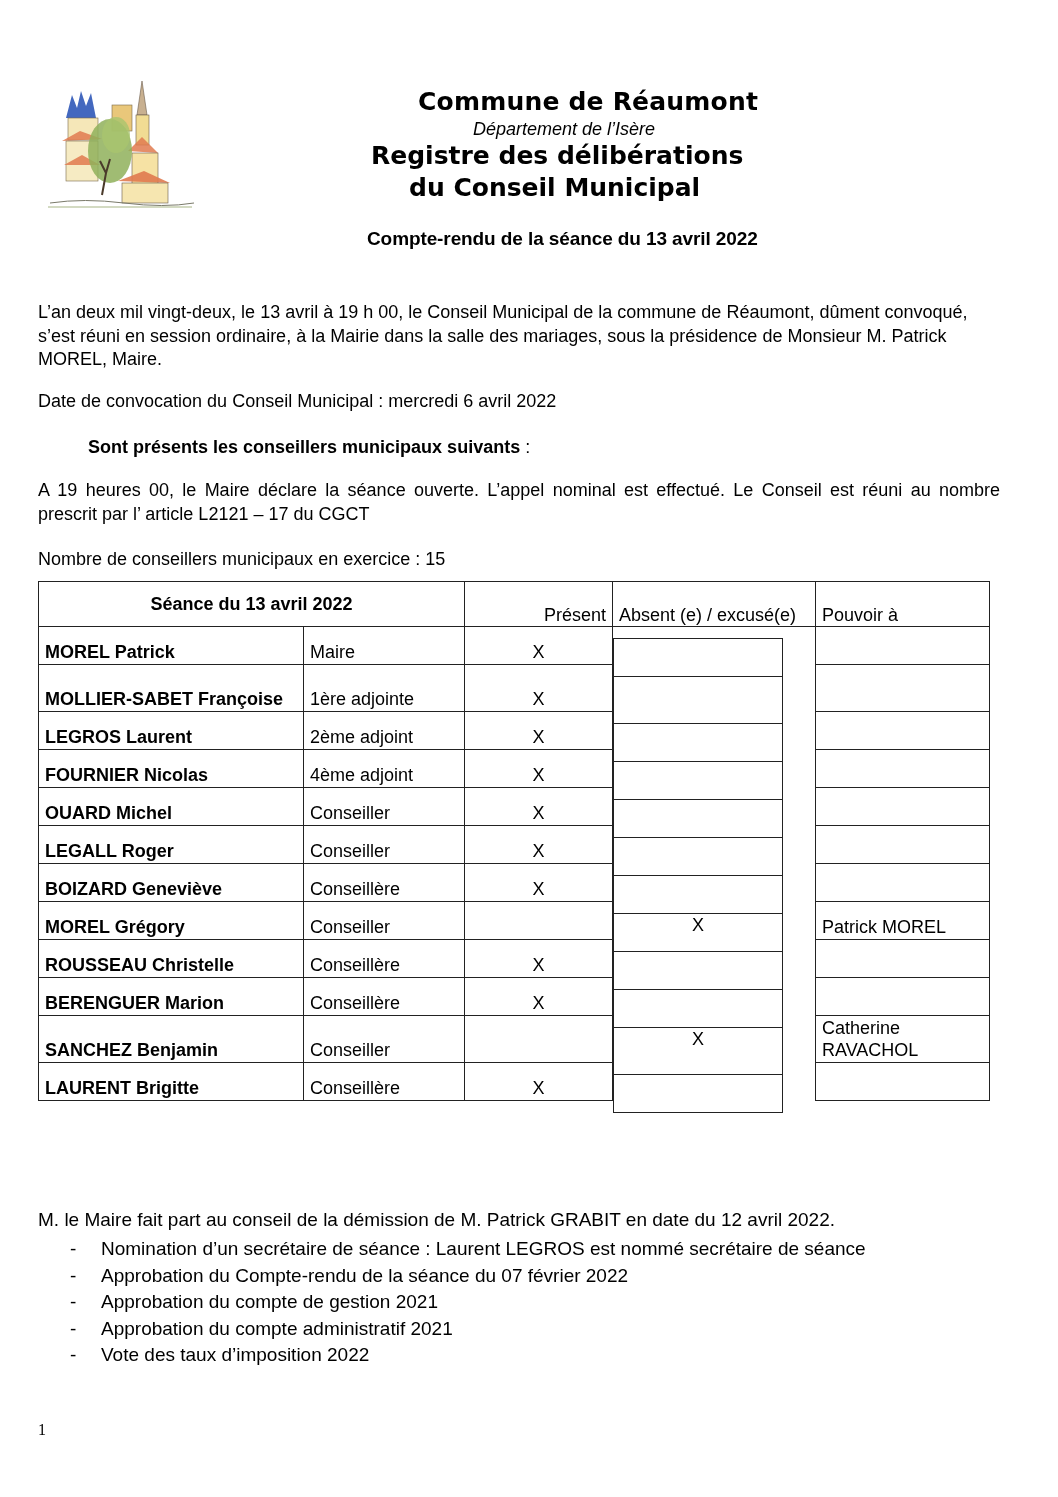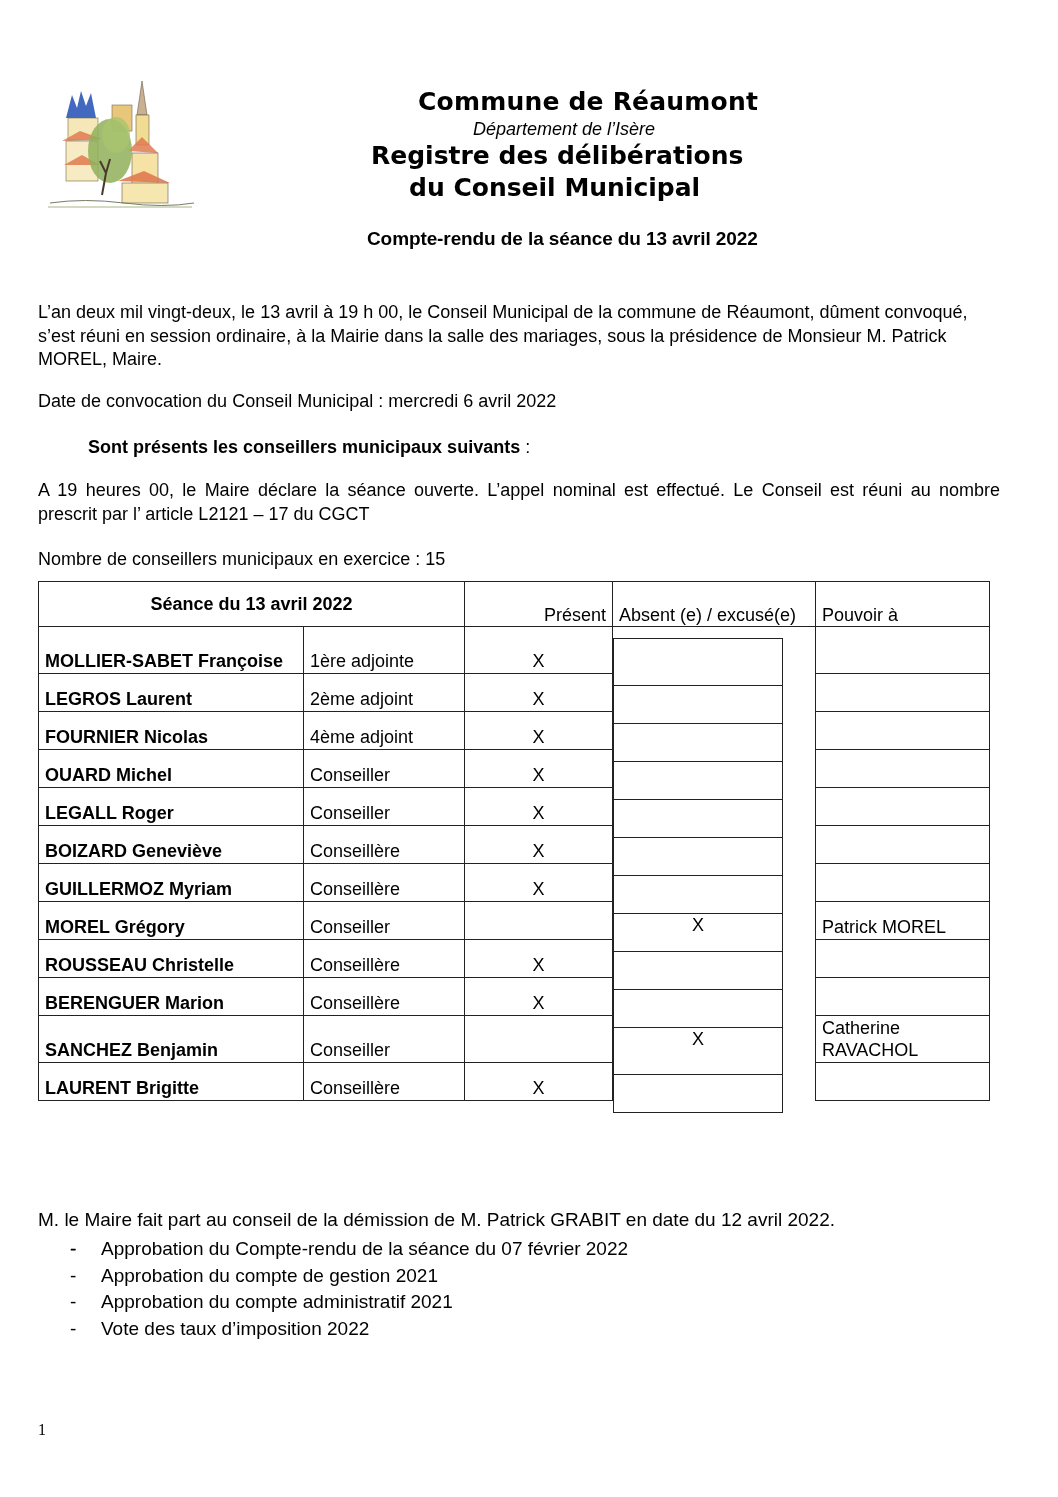--- a/index.html
+++ b/index.html
@@ -78,20 +78,27 @@
 <div class="abs para p5">Nombre de conseillers municipaux en exercice : 15</div>
 
 <table class="att">
   <tbody id="att-body">
     <tr class="hdr">
       <td class="hdr-title" colspan="2">Séance du 13 avril 2022</td>
       <td style="text-align:right">Présent</td>
       <td style="text-align:left">Absent (e) / excusé(e)</td>
       <td>Pouvoir à</td>
     </tr>
+  <tr class="row">
+        <td class="name">MOREL Patrick</td>
+        <td class="role">Maire</td>
+        <td class="pres">X</td>
+        <td class="abs"></td>
+        <td class="pouv"></td>
+      </tr>
       <tr class="row tall">
         <td class="name">MOLLIER-SABET Françoise</td>
         <td class="role">1ère adjointe</td>
         <td class="pres">X</td>
         <td class="abs"></td>
         <td class="pouv"></td>
       </tr>
       <tr class="row">
         <td class="name">LEGROS Laurent</td>
         <td class="role">2ème adjoint</td>
@@ -115,27 +122,20 @@
       </tr>
       <tr class="row">
         <td class="name">LEGALL Roger</td>
         <td class="role">Conseiller</td>
         <td class="pres">X</td>
         <td class="abs"></td>
         <td class="pouv"></td>
       </tr>
       <tr class="row">
         <td class="name">BOIZARD Geneviève</td>
-        <td class="role">Conseillère</td>
-        <td class="pres">X</td>
-        <td class="abs"></td>
-        <td class="pouv"></td>
-      </tr>
-      <tr class="row">
-        <td class="name">GUILLERMOZ Myriam</td>
         <td class="role">Conseillère</td>
         <td class="pres">X</td>
         <td class="abs"></td>
         <td class="pouv"></td>
       </tr>
       <tr class="row">
         <td class="name">MOREL Grégory</td>
         <td class="role">Conseiller</td>
         <td class="pres"></td>
         <td class="abs">X</td>
@@ -168,20 +168,20 @@
         <td class="pres">X</td>
         <td class="abs"></td>
         <td class="pouv"></td>
       </tr>
     </tbody>
 </table>
 
 <div class="abs announce">M. le Maire fait part au conseil de la démission de M. Patrick GRABIT en date du 12 avril 2022.</div>
 
 <ul class="agenda" id="agenda">
-    <li><span class="dash">-</span></li>
+    <li><span class="dash">-</span><span>Nomination d’un secrétaire de séance : Laurent LEGROS est nommé secrétaire de séance</span></li>
     <li><span class="dash">-</span><span>Approbation du Compte-rendu de la séance du 07 février 2022</span></li>
     <li><span class="dash">-</span><span>Approbation du compte de gestion 2021</span></li>
     <li><span class="dash">-</span><span>Approbation du compte administratif 2021</span></li>
     <li><span class="dash">-</span><span>Vote des taux d’imposition 2022</span></li>
   </ul>
 
 <div class="abs pagenum">1</div>
 
 </body></html>

